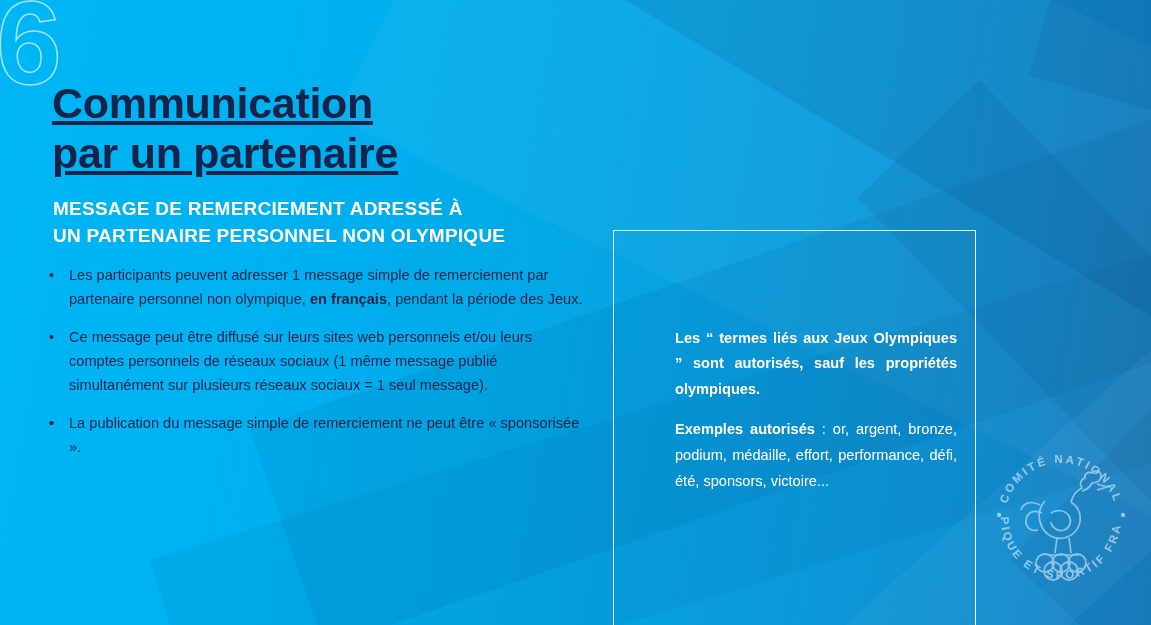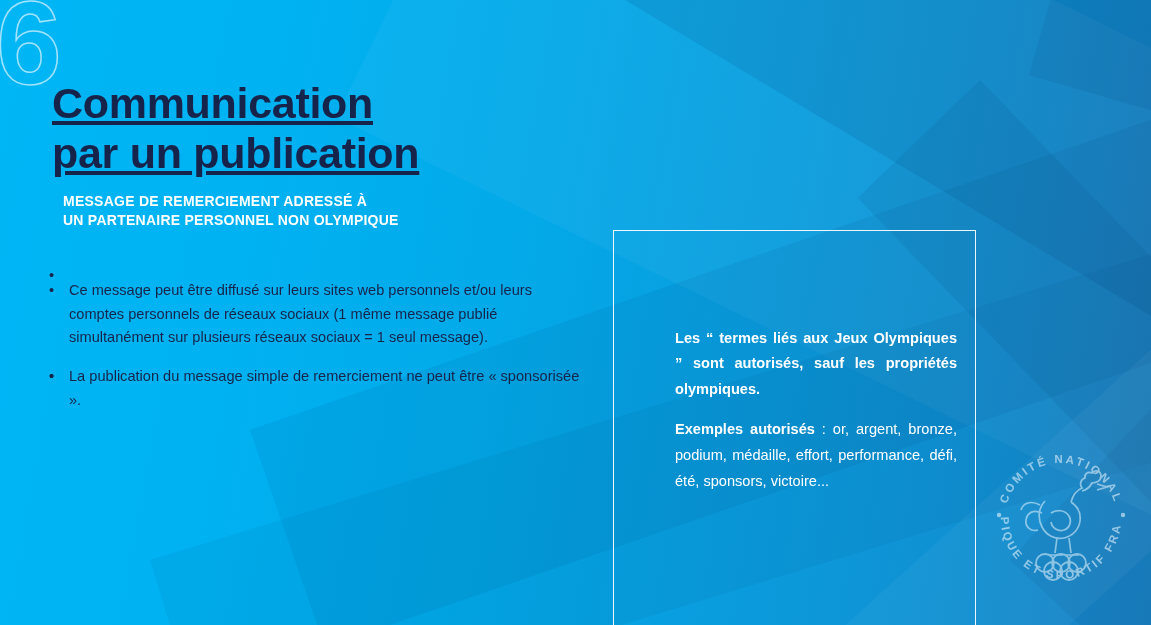--- a/index.html
+++ b/index.html
@@ -112,25 +112,24 @@
     text-decoration: underline;
   }
   .title .line { display: block; }
 
   .subtitle {
     position: absolute;
     left: 53px;
     top: 180px;
     width: 620px;
     color: #ffffff;
-    font-size: 14px;
+    font-size: 19px;
     font-weight: bold;
     line-height: 1.42;
     letter-spacing: 0.25px;
-    margin-left: 10px;
   }
   .subtitle .line { display: block; }
 
   
   .bullets {
     position: absolute;
     left: 44px;
     top: 264px;
     width: 540px;
   }
@@ -199,30 +198,30 @@
     <div class="facet f5"></div>
     <div class="facet f6"></div>
     <div class="facet f7"></div>
     <div class="facet f8"></div>
   </div>
 
   <div class="section-number">6</div>
 
   <h1 class="title">
     <span class="line">Communication</span>
-    <span class="line">par un publication</span>
+    <span class="line">par un partenaire</span>
   </h1>
 
   <h2 class="subtitle">
     <span class="line">MESSAGE DE REMERCIEMENT ADRESSÉ À</span>
     <span class="line">UN PARTENAIRE PERSONNEL NON OLYMPIQUE</span>
   </h2>
 
   <div class="bullets" id="bullets-container">
-      <div class="bullet-item"><span class="bullet-dot">•</span></div>
+      <div class="bullet-item"><span class="bullet-dot">•</span><span><span>Les participants peuvent adresser 1 message simple de remerciement par partenaire personnel non olympique, </span><b>en français</b><span>, pendant la période des Jeux.</span></span></div>
       <div class="bullet-item"><span class="bullet-dot">•</span><span><span>Ce message peut être diffusé sur leurs sites web personnels et/ou leurs comptes personnels de réseaux sociaux (1 même message publié simultanément sur plusieurs réseaux sociaux = 1 seul message).</span></span></div>
       <div class="bullet-item"><span class="bullet-dot">•</span></div>
       <div class="bullet-item"><span class="bullet-dot">•</span><span><span>La publication du message simple de remerciement ne peut être « sponsorisée ».</span></span></div>
     </div>
 
   <div class="callout">
     <p class="callout-para lead">Les “ termes liés aux Jeux Olympiques ” sont autorisés, sauf les propriétés olympiques.</p>
     <p class="callout-para examples">
       <b>Exemples autorisés</b><span> :  or, argent, bronze, podium, médaille, effort, performance, défi, été, sponsors, victoire...</span>
     </p>

